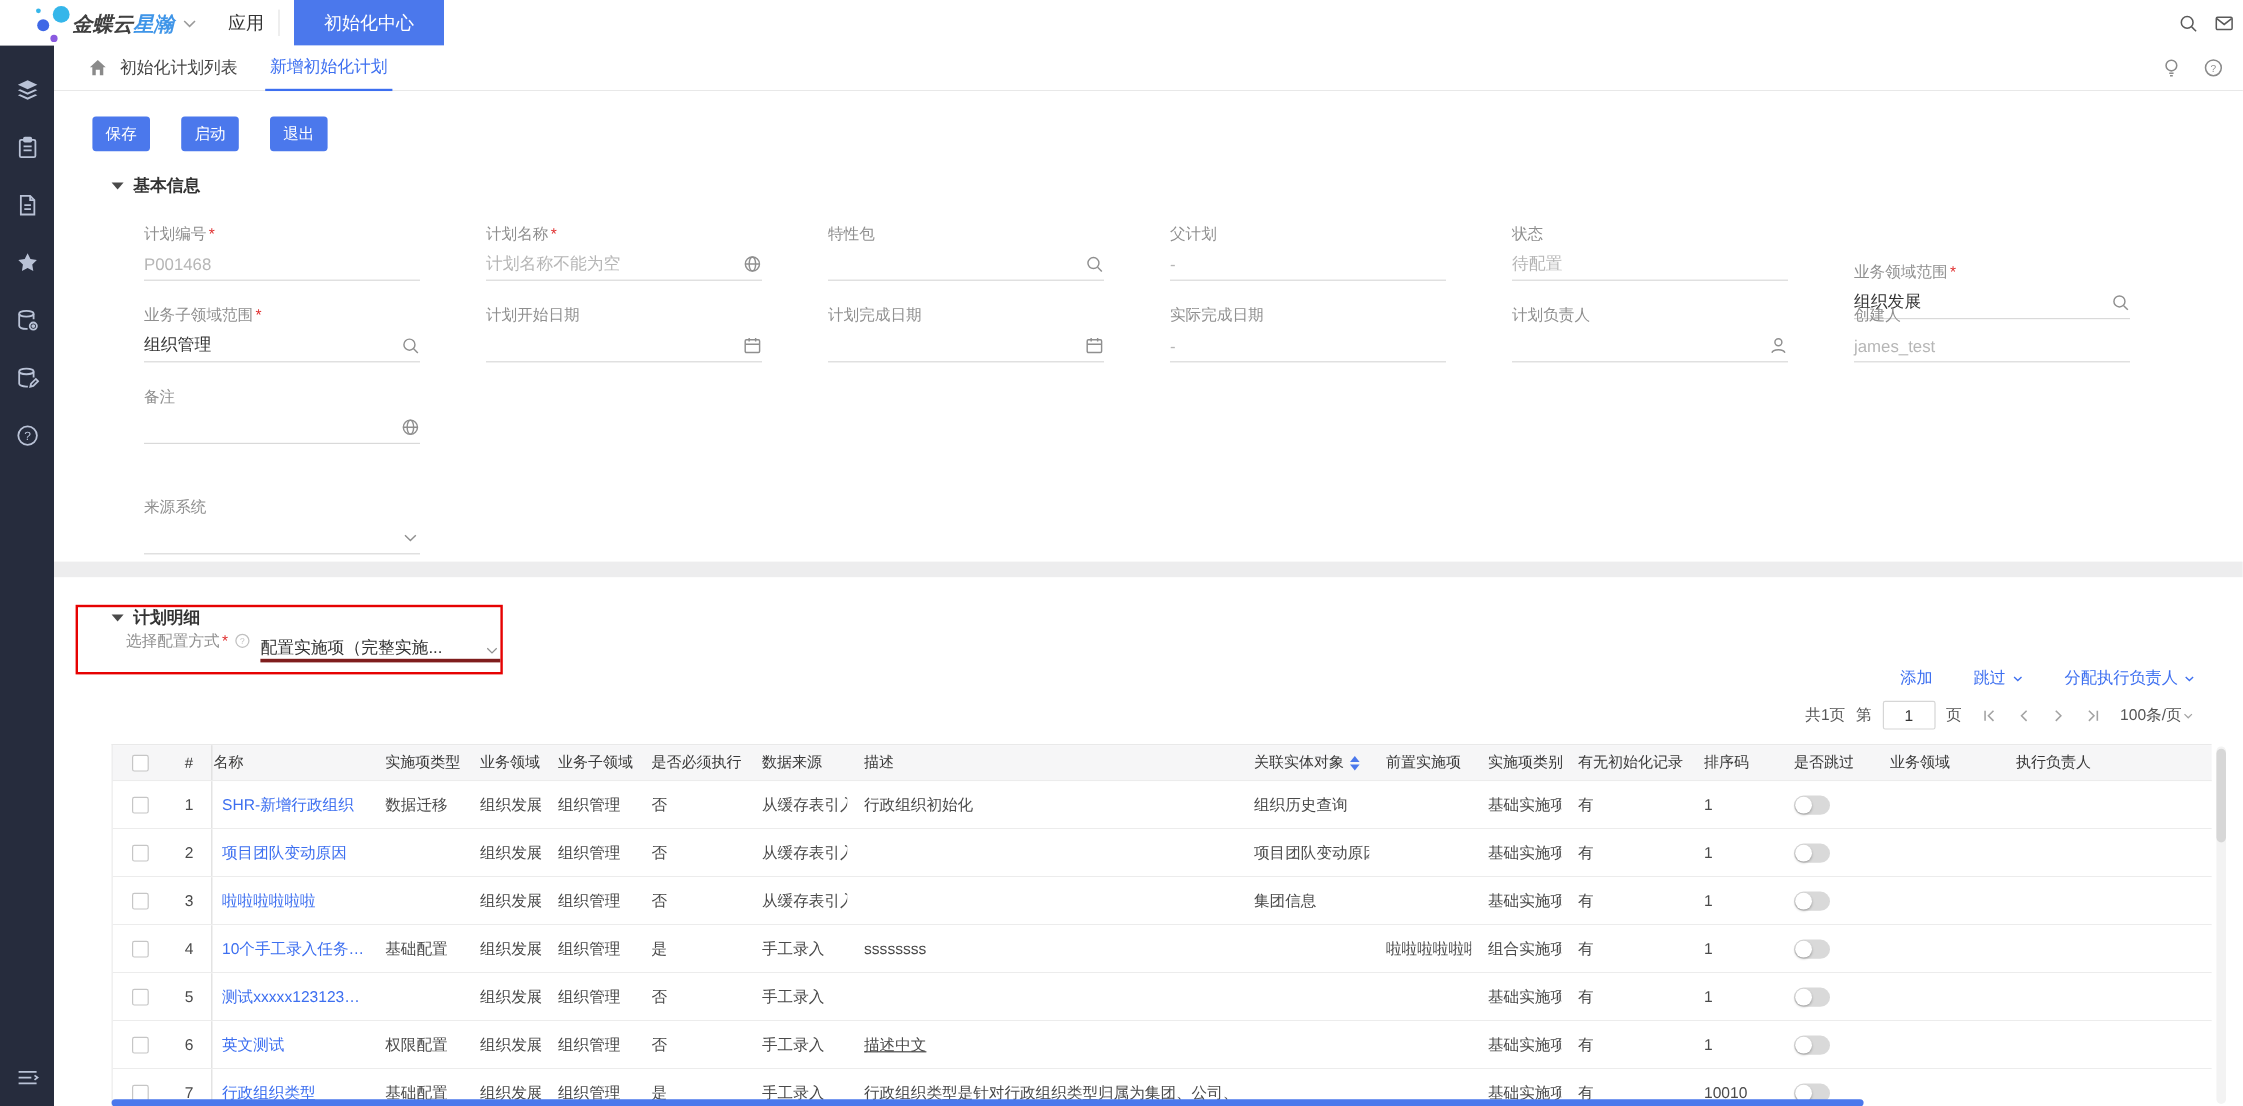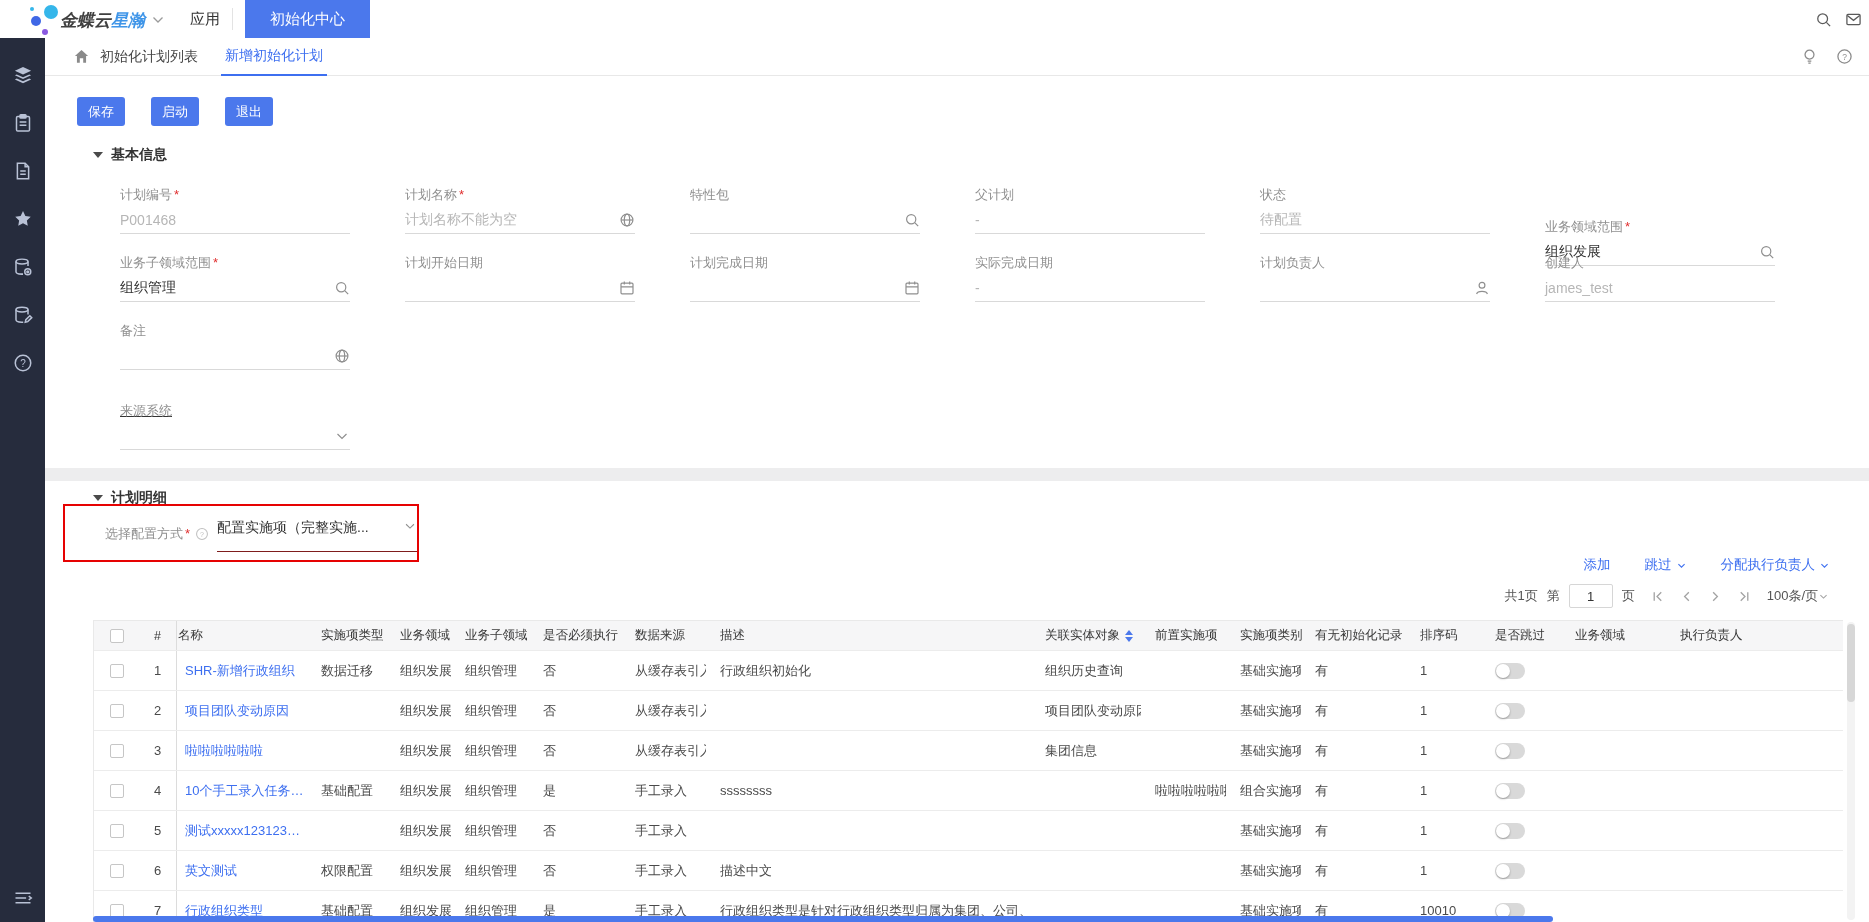--- a/index.html
+++ b/index.html
@@ -54,22 +54,22 @@
   .req{color:#e02e2e;margin-left:2px}
   .f-line{margin-top:5px;height:26px;border-bottom:1px solid #d9d9d9;display:flex;
     align-items:center;justify-content:space-between;padding-bottom:2px}
   .f-val{font-size:14px;color:#333;white-space:nowrap}
   .f-val.disabled,.f-val.placeholder{color:#b6b6b6}
   .f-icon{width:16px;height:16px;flex:none}
   .f-icon svg{width:16px;height:16px}
   .divider{position:absolute;left:0;top:392px;width:1824px;height:13px;background:#ededee}
   
   .cfg-label{position:absolute;left:60px;top:449px;font-size:13px;color:#8f8f8f;display:flex;align-items:center;gap:5px}
-  .cfg-box{position:absolute;left:172px;top:443px;width:200px;height:33px;border-bottom:1px solid #7f1d1d;
-    display:flex;align-items:flex-start;justify-content:space-between}
+  .cfg-box{position:absolute;left:172px;top:443px;width:200px;height:33px;border-bottom:3px solid #7f1d1d;
+    display:flex;align-items:flex-end;justify-content:space-between}
   .cfg-val{font-size:14px;color:#333;white-space:nowrap}
   .redbox{position:absolute;left:18px;top:428px;width:356px;height:58px;border:2px solid #e60202}
   
   .tbl-links{position:absolute;right:39px;top:480px;display:flex;gap:34px;align-items:center;
     font-size:13.5px;color:#3d6ff0}
   .tbl-links .lk{display:flex;align-items:center;gap:4px;cursor:default}
   .tbl-links svg{stroke:#3d6ff0}
   
   .pager{position:absolute;right:40px;top:508px;display:flex;align-items:center;gap:9px;font-size:13px;color:#555}
   .pg-input{width:44px;height:24px;border:1px solid #d6d6d6;border-radius:2px;text-align:center;
@@ -349,36 +349,36 @@
           <span class="f-val empty"></span>
           <span class="f-icon">
             <svg viewBox="0 0 16 16" class="ic">
               <circle cx="8" cy="8" r="5.9"></circle>
               <ellipse cx="8" cy="8" rx="2.7" ry="5.9"></ellipse>
               <path d="M2.1 8h11.8"></path>
             </svg>
           </span>
         </div>
       </div>
-      <div class="field" style="left: 75px; top: 326px; text-decoration: underline;">
+      <div class="field" style="left: 75px; top: 338px;">
         <div class="f-label">来源系统</div>
         <div class="f-line">
           <span class="f-val empty"></span>
           <span class="f-icon">
             <svg viewBox="0 0 16 16" class="ic">
               <path d="M3.5 6l4.5 4.4L12.5 6"></path>
             </svg>
           </span>
         </div>
       </div>
     </div>
 
   <div class="divider"></div>
 
-  <div class="sec-title" style="left:48px;top:413px">
+  <div class="sec-title" style="left:48px;top:430px">
     <span class="tri"></span>
     <span>计划明细</span>
   </div>
 
   <div class="cfg-label">
     <span><span>选择配置方式</span><span class="req">*</span></span>
     <span>
       <svg width="14" height="14" viewBox="0 0 16 16" class="ic" style="stroke:#c0c0c0">
           <circle cx="8" cy="8" r="6.2"></circle>
           <text x="8" y="11" text-anchor="middle" font-size="8" fill="#c0c0c0" stroke="none">?</text>
@@ -609,21 +609,21 @@
         </div>
         <div class="td c-idx" style="width: 38px;">6</div>
         <div class="td c-name" style="width: 130px;">
           <a class="rlink">英文测试</a>
         </div>
         <div class="td c-type" style="width: 79px;">权限配置</div>
         <div class="td c-domain" style="width: 65px;">组织发展</div>
         <div class="td c-subdomain" style="width: 78px;">组织管理</div>
         <div class="td c-required" style="width: 92px;">否</div>
         <div class="td c-source" style="width: 85px;">手工录入</div>
-        <div class="td c-desc" style="width: 325px;">描述中文</div>
+        <div class="td c-desc" style="width: 325px; text-decoration: underline;">描述中文</div>
         <div class="td c-entity" style="width: 110px;"></div>
         <div class="td c-pre" style="width: 85px;"></div>
         <div class="td c-category" style="width: 75px;">基础实施项</div>
         <div class="td c-hasinit" style="width: 105px;">有</div>
         <div class="td c-sort" style="width: 75px;">1</div>
         <div class="td c-skip" style="width: 80px;">
           <span class="tog"></span>
         </div>
         <div class="td c-skipreason" style="width: 105px;"></div>
         <div class="td c-executor" style="width: 178px;"></div>

